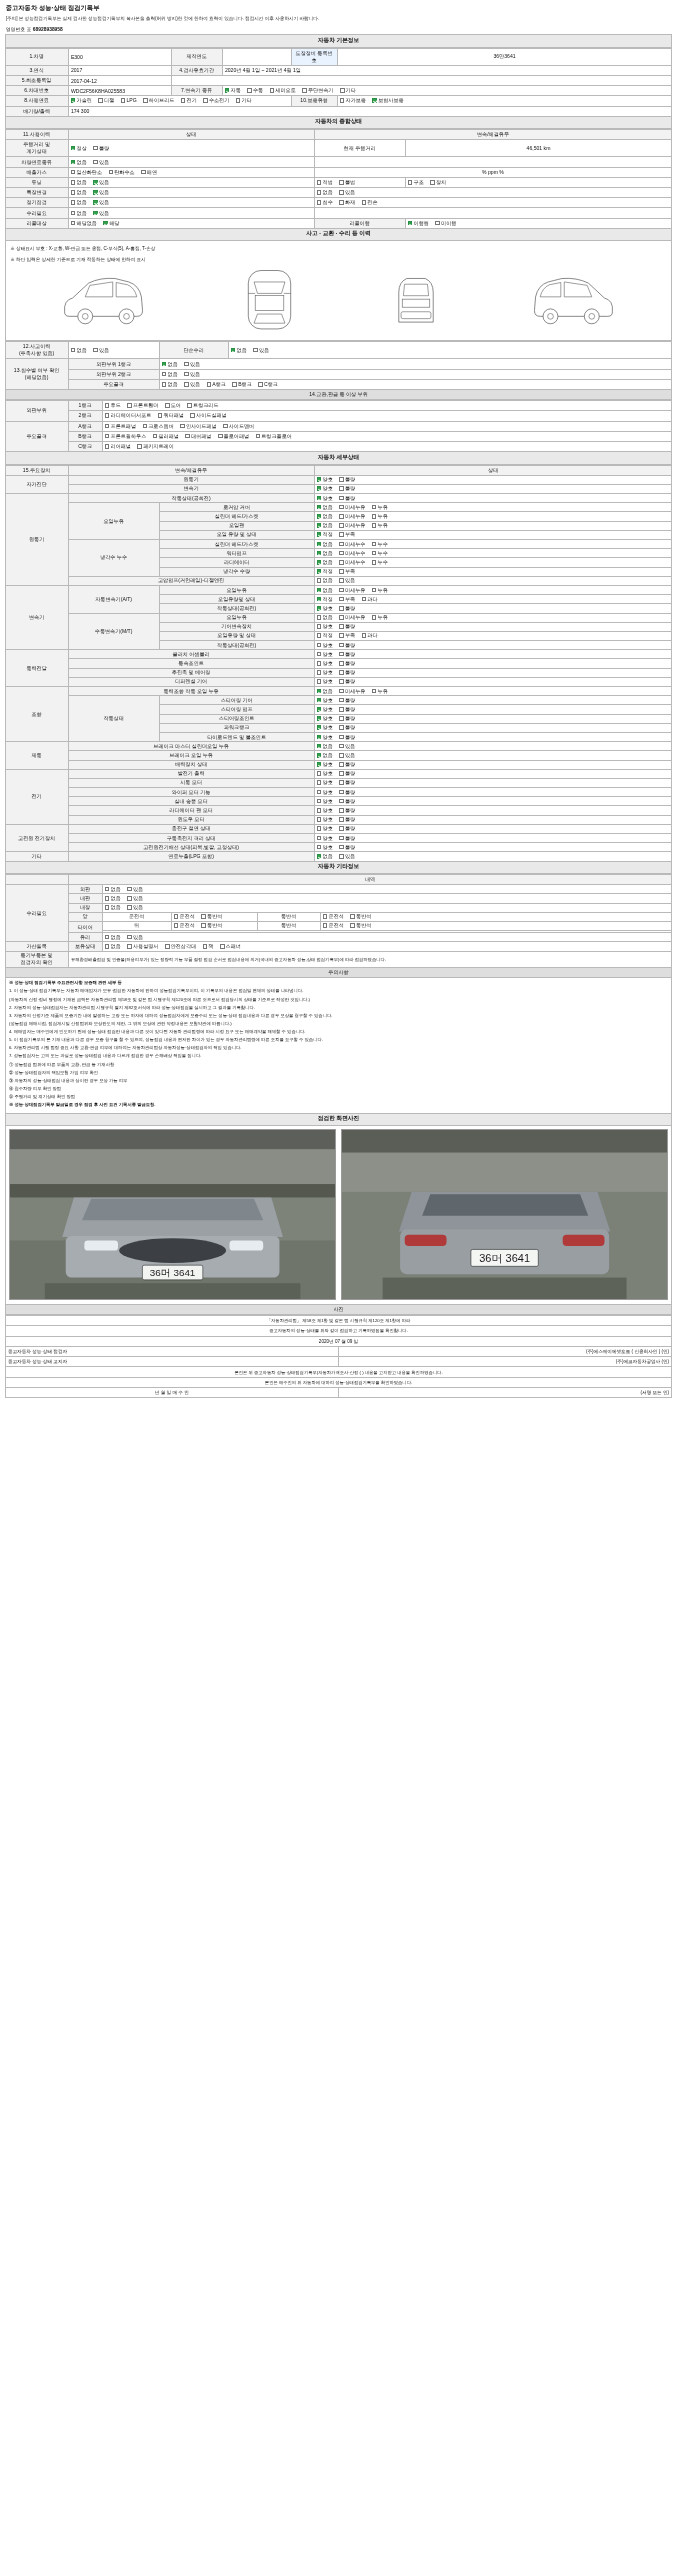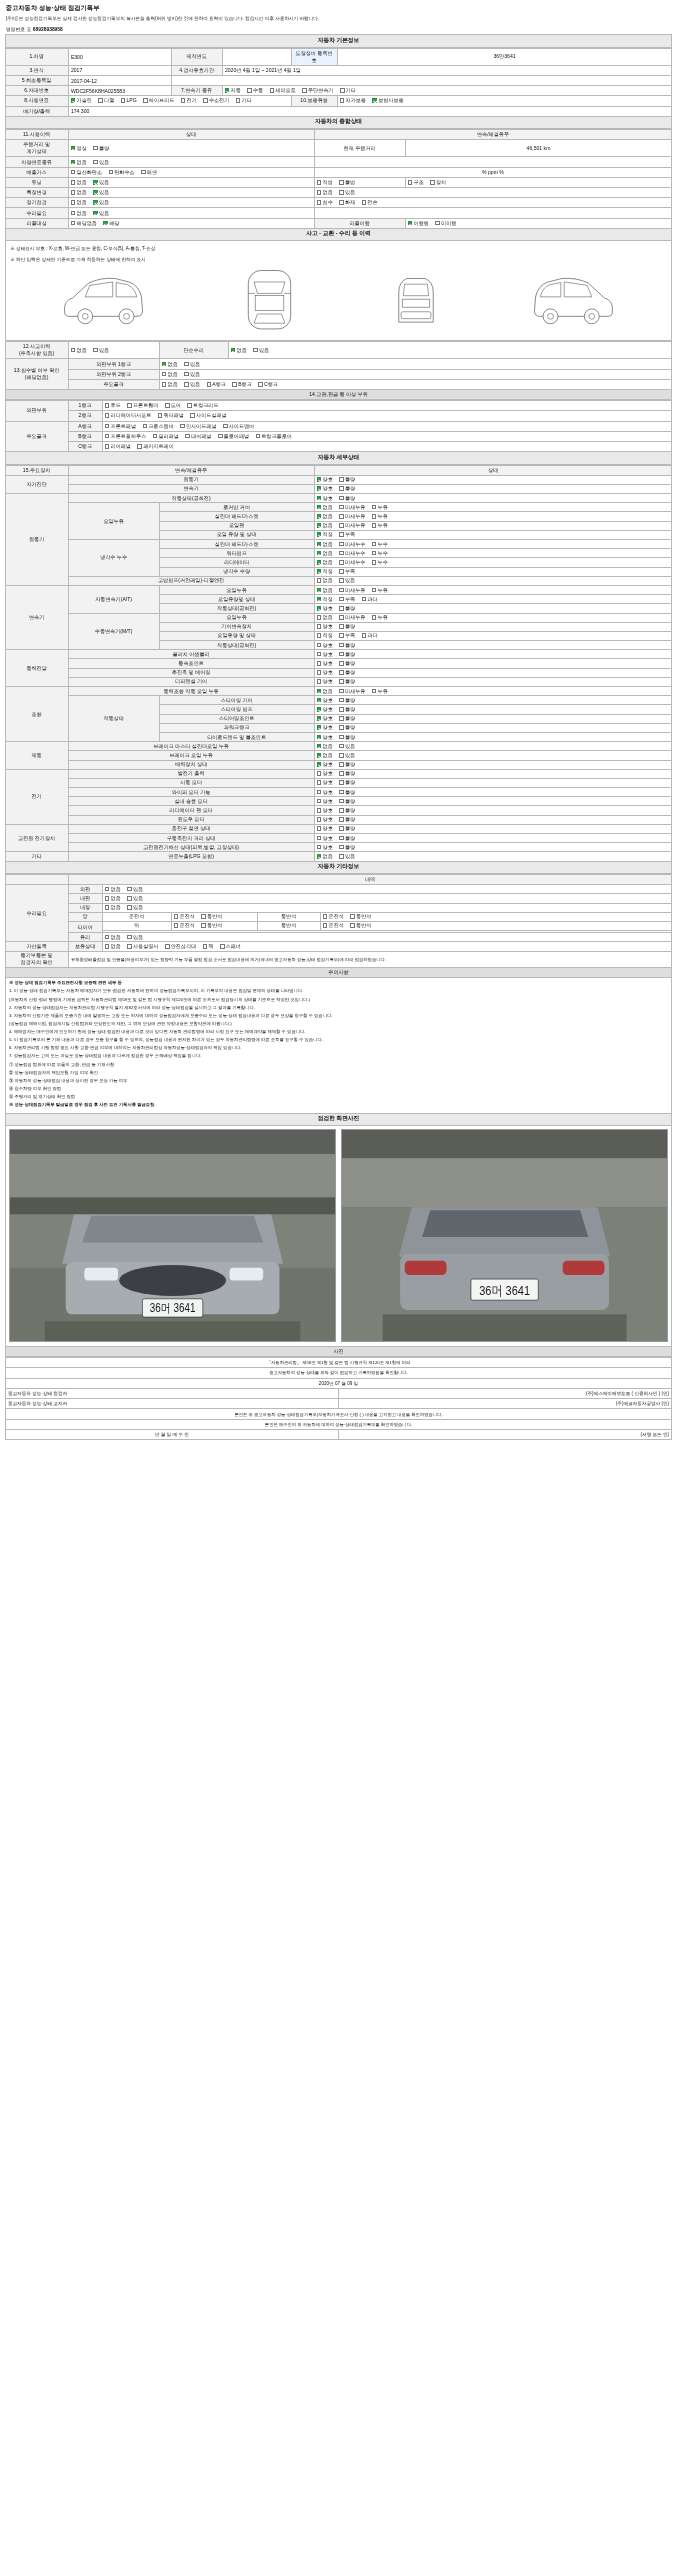--- a/index.html
+++ b/index.html
@@ -46,21 +46,21 @@
   .opt:last-child { margin-right:0; }
 
   
   .diagram-box { border:0.6px solid #b9b9b9; border-top:none; padding:3.4px 2.3px 4.6px 2.3px; background:#fff; }
   .legend { font-size:4.6px; padding:1.7px 2.3px; line-height:1.5; }
   .cars { display:flex; justify-content:space-around; align-items:center; padding:2.3px 5.7px; }
   .cars svg { display:block; }
 
   
   .photo-wrap { display:flex; gap:4.6px; padding:3.4px; border:0.6px solid #b9b9b9; border-top:none; background:#fff;}
-  .photo { flex:1; height:213px; border:0.6px solid #999; position:relative; overflow:hidden; }
+  .photo { flex:1; height:171px; border:0.6px solid #999; position:relative; overflow:hidden; }
 
   .footnote { font-size:4.3px; line-height:1.5; padding:2.3px 3.4px; }
   .footnote p { margin:0 0 1.7px 0; }
   .center { text-align:center; }
   .right { text-align:right; }
 
   .sig-table td { height:10.3px; }
   .thinrow td { padding:0.6px 2.3px; }
   .head-strip { background:#dedede; font-size:5.1px; text-align:center; padding:1.1px; border:0.6px solid #b9b9b9;}
   .stamp { font-size:4.6px; }

